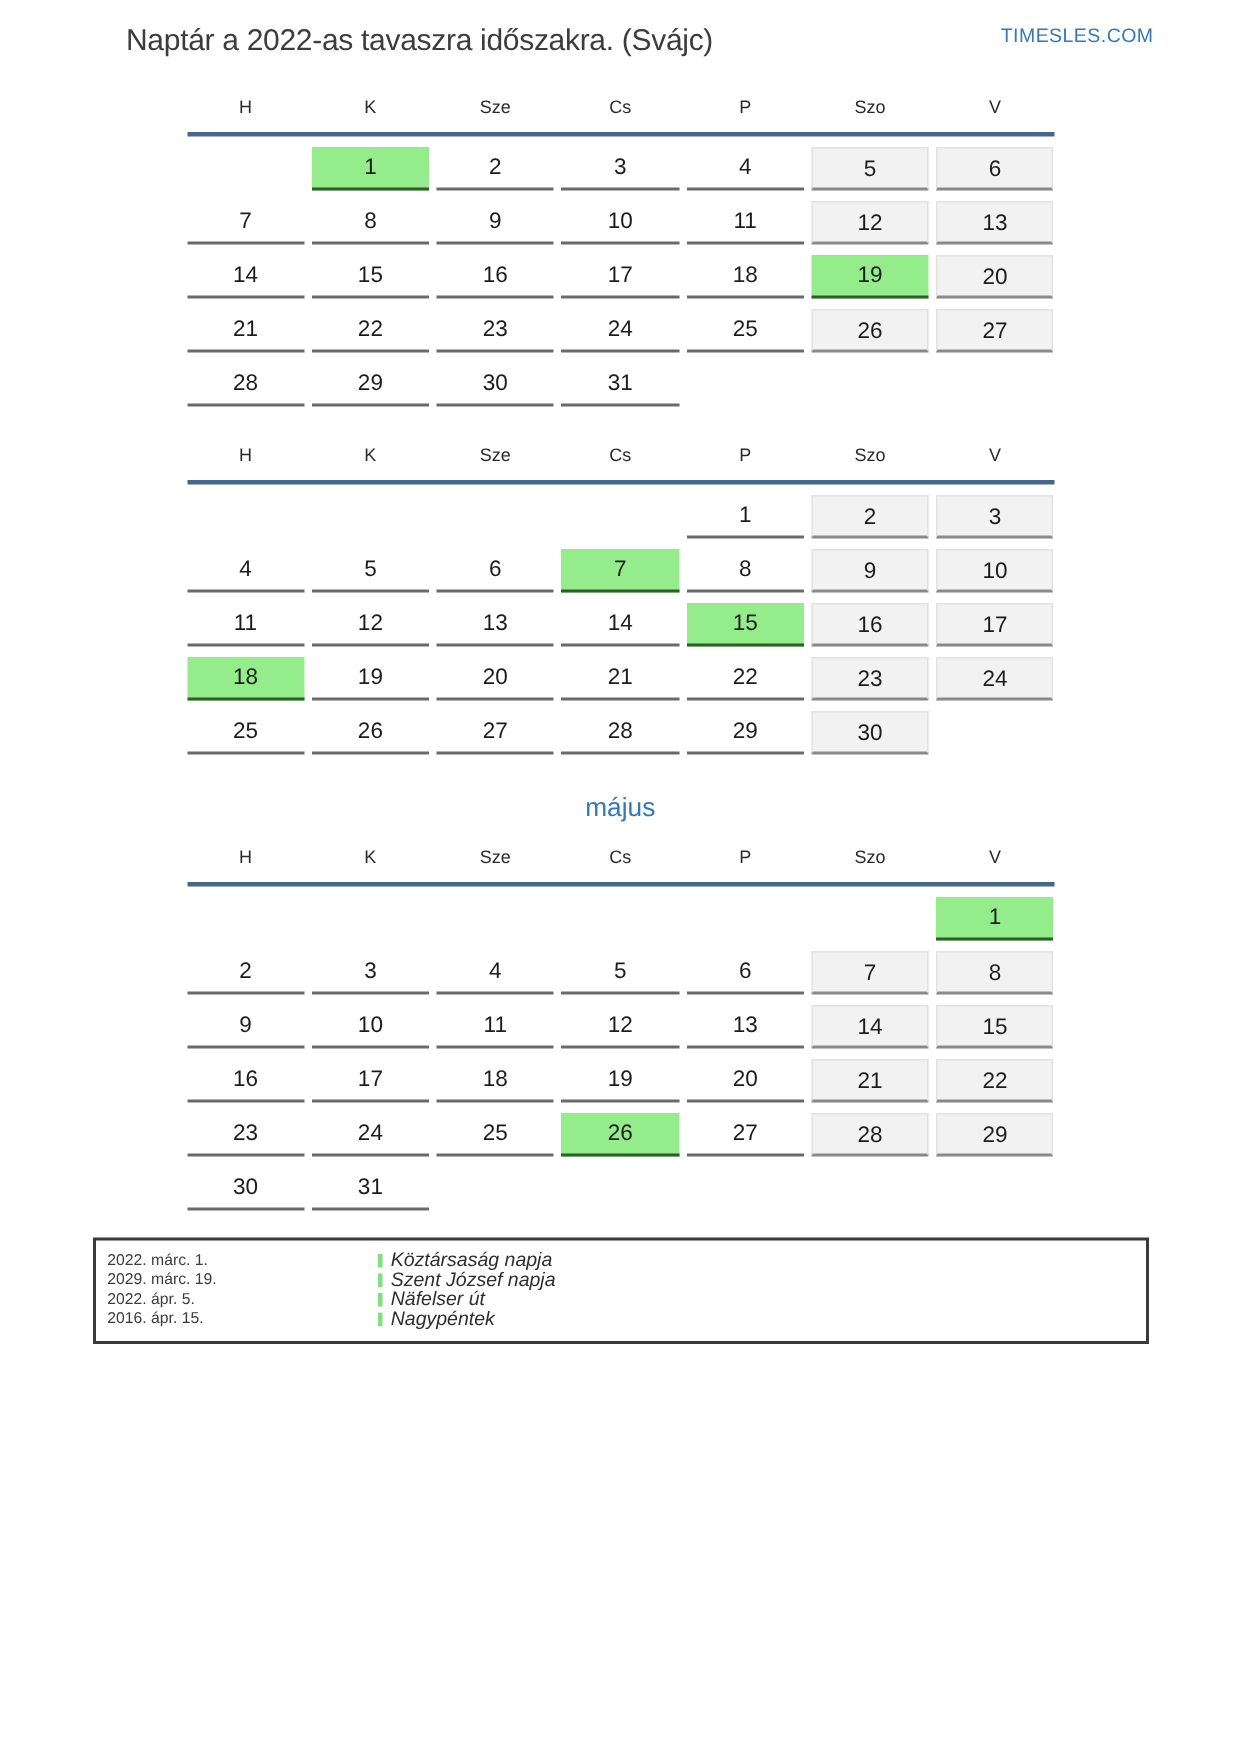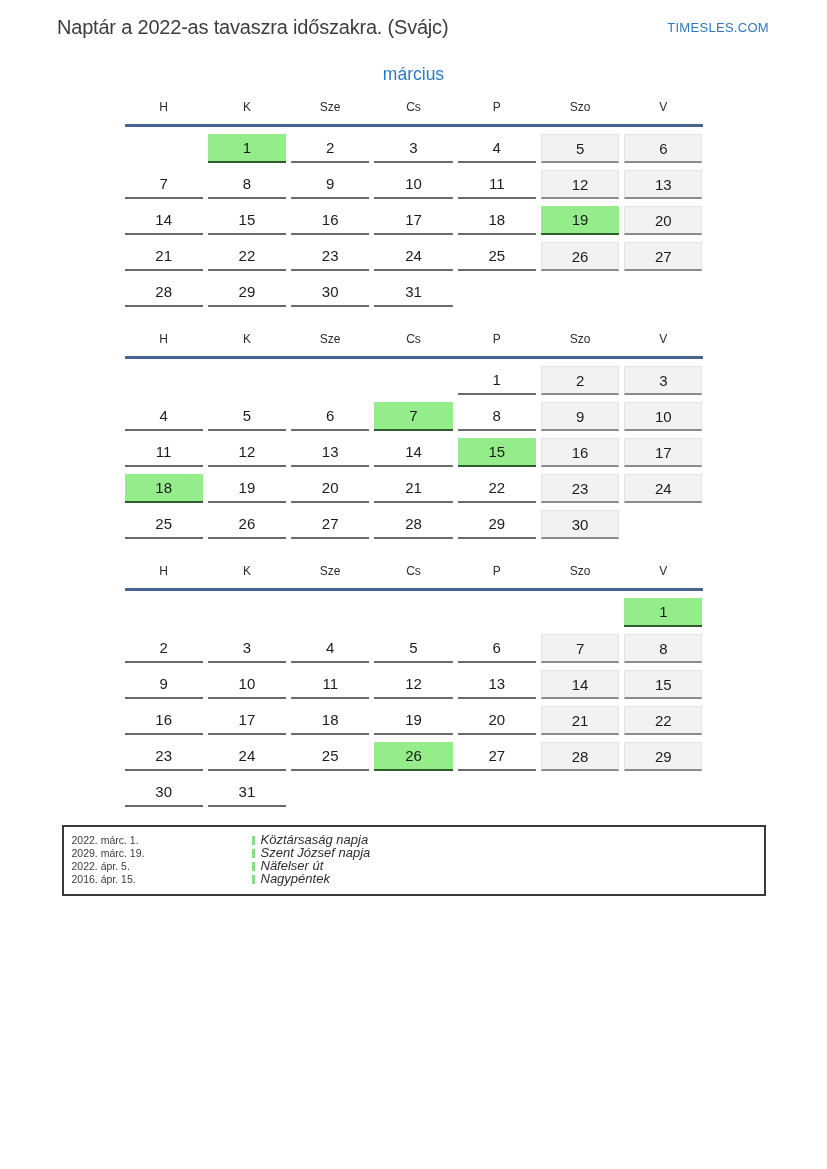--- a/index.html
+++ b/index.html
@@ -14,22 +14,22 @@
     --bar-green:#80e27d;
   }
   *{box-sizing:border-box;margin:0;padding:0;}
   html,body{background:#fff;}
   body{
     width:827px;height:1169px;
     font-family:"Liberation Sans","DejaVu Sans",sans-serif;
     color:#222;overflow:hidden;position:relative;
   }
   .page-header{
-    display:flex;justify-content:space-between;align-items:center;
-    padding:16px 58px 0 57px;
+    display:flex;justify-content:space-between;align-items:flex-start;
+    padding:16px 58px 0 84px;
   }
   .page-title{
     font-size:20px;font-weight:normal;color:#3d3d3d;letter-spacing:-0.2px;
   }
   .brand{
     font-size:13px;color:var(--accent);text-decoration:none;letter-spacing:0.3px;margin-left:32px;
   }
   .calendar-col{width:578px;margin:0 auto;}
   .month{margin-top:25px;}
   .month-title{
@@ -79,21 +79,20 @@
 </head>
 <body>
 
 <header class="page-header">
   <h1 class="page-title">Naptár a 2022-as tavaszra időszakra. (Svájc)</h1>
   <a class="brand" href="#">TIMESLES.COM</a>
 </header>
 
 <main class="calendar-col" id="calendars">
     <section class="month">
-      <h2 class="month-title">március</h2>
       <div class="weekdays">
         <span>H</span>
         <span>K</span>
         <span>Sze</span>
         <span>Cs</span>
         <span>P</span>
         <span>Szo</span>
         <span>V</span>
       </div>
       <div class="header-line"></div>
@@ -178,20 +177,21 @@
         <div class="cell day">25</div>
         <div class="cell day">26</div>
         <div class="cell day">27</div>
         <div class="cell day">28</div>
         <div class="cell day">29</div>
         <div class="cell weekend">30</div>
         <div class="cell empty"></div>
       </div>
     </section>
     <section class="month">
+      <h2 class="month-title">május</h2>
       <div class="weekdays">
         <span>H</span>
         <span>K</span>
         <span>Sze</span>
         <span>Cs</span>
         <span>P</span>
         <span>Szo</span>
         <span>V</span>
       </div>
       <div class="header-line"></div>

